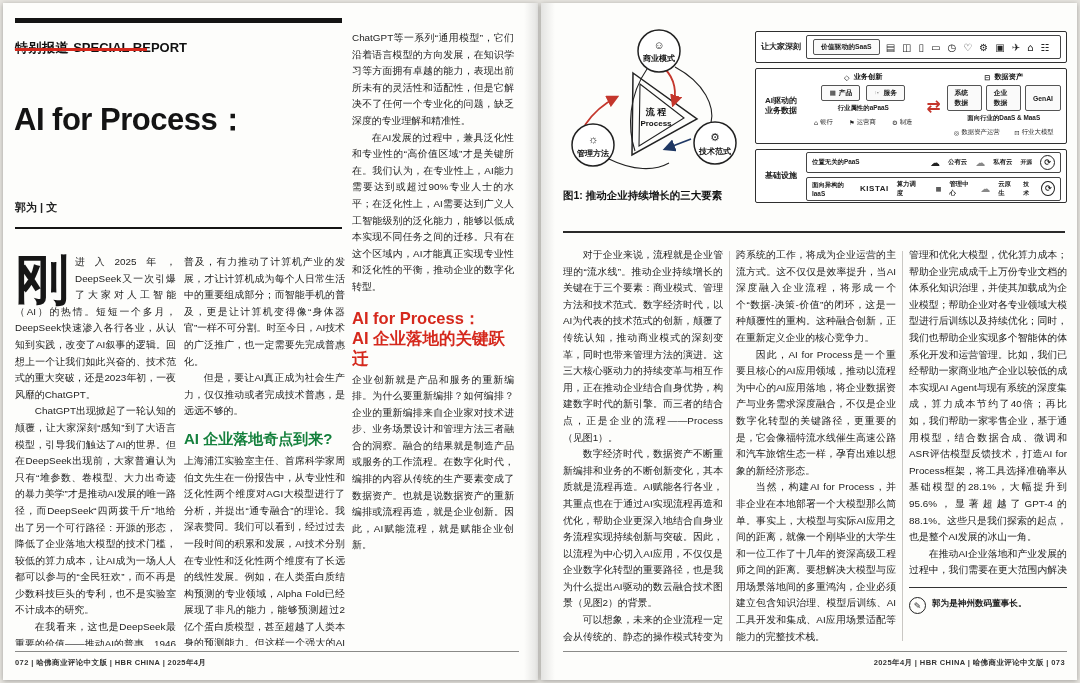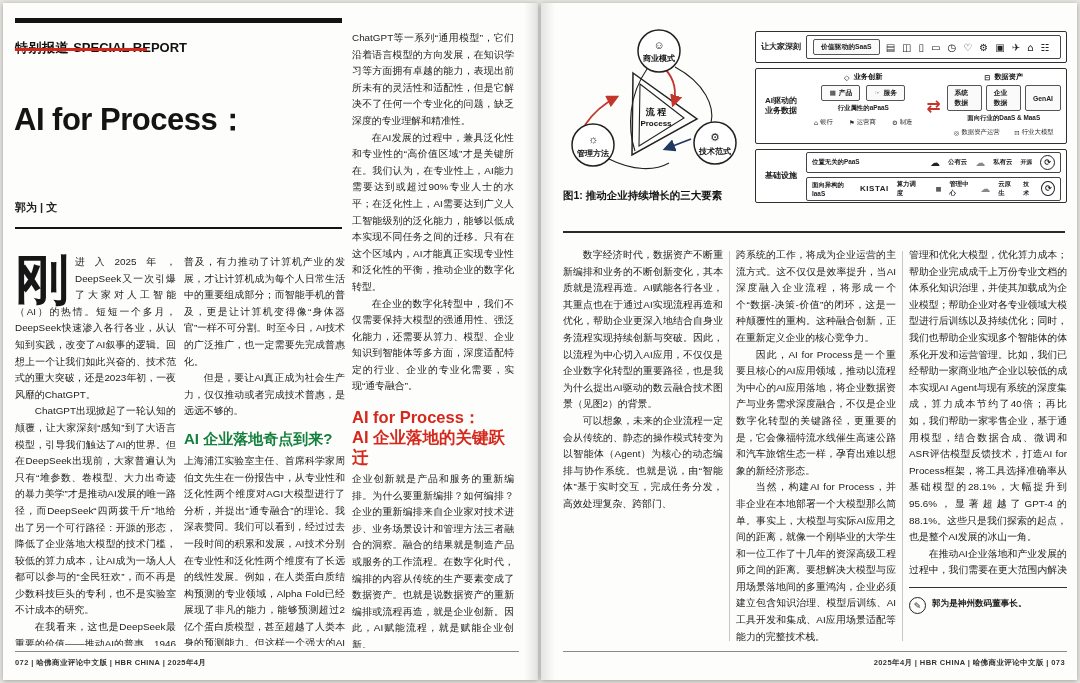--- a/index.html
+++ b/index.html
@@ -108,21 +108,20 @@
     <div class="col col-l2">
       <p>普及，有力推动了计算机产业的发展，才让计算机成为每个人日常生活中的重要组成部分；而智能手机的普及，更是让计算机变得像“身体器官”一样不可分割。时至今日，AI技术的广泛推广，也一定需要先完成普惠化。</p>
       <p class="ind">但是，要让AI真正成为社会生产力，仅仅推动或者完成技术普惠，是远远不够的。</p>
       <h2 class="sub">AI 企业落地奇点到来?</h2>
       <p>上海浦江实验室主任、首席科学家周伯文先生在一份报告中，从专业性和泛化性两个维度对AGI大模型进行了分析，并提出“通专融合”的理论。我深表赞同。我们可以看到，经过过去一段时间的积累和发展，AI技术分别在专业性和泛化性两个维度有了长远的线性发展。例如，在人类蛋白质结构预测的专业领域，Alpha Fold已经展现了非凡的能力，能够预测超过2亿个蛋白质模型，甚至超越了人类本身的预测能力。但这样一个强大的AI模型，可能却无法回答一个简单的日常问题，泛化能力严重不足。另一方面，例如DeepSeek、LLaMA，或是</p>
     </div>
 
     <div class="col col-l3">
       <p>ChatGPT等一系列“通用模型”，它们沿着语言模型的方向发展，在知识学习等方面拥有卓越的能力，表现出前所未有的灵活性和适配性，但是它解决不了任何一个专业化的问题，缺乏深度的专业理解和精准性。</p>
       <p class="ind">在AI发展的过程中，兼具泛化性和专业性的“高价值区域”才是关键所在。我们认为，在专业性上，AI能力需要达到或超过90%专业人士的水平；在泛化性上，AI需要达到广义人工智能级别的泛化能力，能够以低成本实现不同任务之间的迁移。只有在这个区域内，AI才能真正实现专业性和泛化性的平衡，推动企业的数字化转型。</p>
-      <p class="ind">在企业的数字化转型中，我们不仅需要保持大模型的强通用性、强泛化能力，还需要从算力、模型、企业知识到智能体等多方面，深度适配特定的行业、企业的专业化需要，实现“通专融合”。</p>
       <h2 class="sub-red" style="color:#d5281c;">
         <span>AI for Process：</span><br>
         <span>AI 企业落地的关键跃迁</span>
       </h2>
       <p>企业创新就是产品和服务的重新编排。为什么要重新编排？如何编排？企业的重新编排来自企业家对技术进步、业务场景设计和管理方法三者融合的洞察。融合的结果就是制造产品或服务的工作流程。在数字化时代，编排的内容从传统的生产要素变成了数据资产。也就是说数据资产的重新编排或流程再造，就是企业创新。因此，AI赋能流程，就是赋能企业创新。</p>
 
     </div>
 
     <div class="footer-rule"></div>
     <div class="footer fl">072 | 哈佛商业评论中文版 | HBR CHINA | 2025年4月</div>
@@ -285,20 +284,21 @@
         </div>
       </div>
     </div>
 
     <div class="figs-rule"></div>
 
     <div class="vdiv d1"></div>
     <div class="vdiv d2"></div>
 
     <div class="col col-r1">
+      <p class="ind">对于企业来说，流程就是企业管理的“流水线”。推动企业持续增长的关键在于三个要素：商业模式、管理方法和技术范式。数字经济时代，以AI为代表的技术范式的创新，颠覆了传统认知，推动商业模式的深刻变革，同时也带来管理方法的演进。这三大核心驱动力的持续变革与相互作用，正在推动企业结合自身优势，构建数字时代的新引擎。而三者的结合点，正是企业的流程——Process（见图1）。</p>
       <p class="ind">数字经济时代，数据资产不断重新编排和业务的不断创新变化，其本质就是流程再造。AI赋能各行各业，其重点也在于通过AI实现流程再造和优化，帮助企业更深入地结合自身业务流程实现持续创新与突破。因此，以流程为中心切入AI应用，不仅仅是企业数字化转型的重要路径，也是我为什么提出AI驱动的数云融合技术图景（见图2）的背景。</p>
       <p class="ind">可以想象，未来的企业流程一定会从传统的、静态的操作模式转变为以智能体（Agent）为核心的动态编排与协作系统。也就是说，由“智能体”基于实时交互，完成任务分发，高效处理复杂、跨部门、</p>
     </div>
 
     <div class="col col-r2">
       <p>跨系统的工作，将成为企业运营的主流方式。这不仅仅是效率提升，当AI深度融入企业流程，将形成一个个“数据-决策-价值”的闭环，这是一种颠覆性的重构。这种融合创新，正在重新定义企业的核心竞争力。</p>
       <p class="ind">因此，AI for Process是一个重要且核心的AI应用领域，推动以流程为中心的AI应用落地，将企业数据资产与业务需求深度融合，不仅是企业数字化转型的关键路径，更重要的是，它会像福特流水线催生高速公路和汽车旅馆生态一样，孕育出难以想象的新经济形态。</p>
       <p class="ind">当然，构建AI for Process，并非企业在本地部署一个大模型那么简单。事实上，大模型与实际AI应用之间的距离，就像一个刚毕业的大学生和一位工作了十几年的资深高级工程师之间的距离。要想解决大模型与应用场景落地间的多重鸿沟，企业必须建立包含知识治理、模型后训练、AI工具开发和集成、AI应用场景适配等能力的完整技术栈。</p>
 
     </div>

